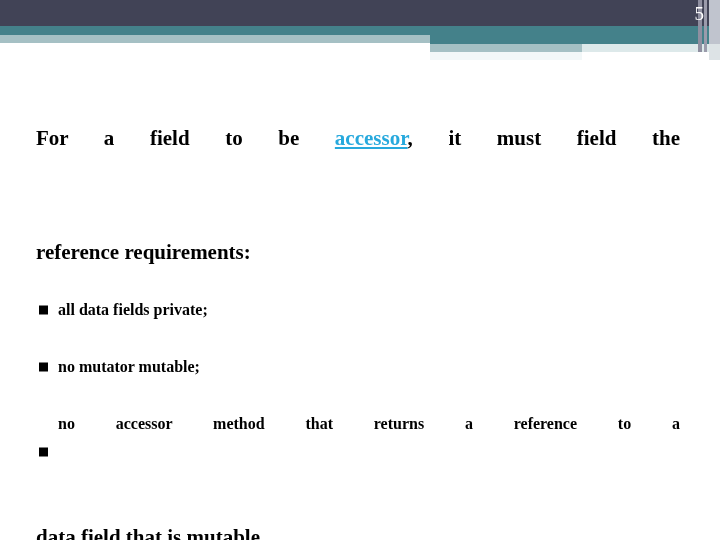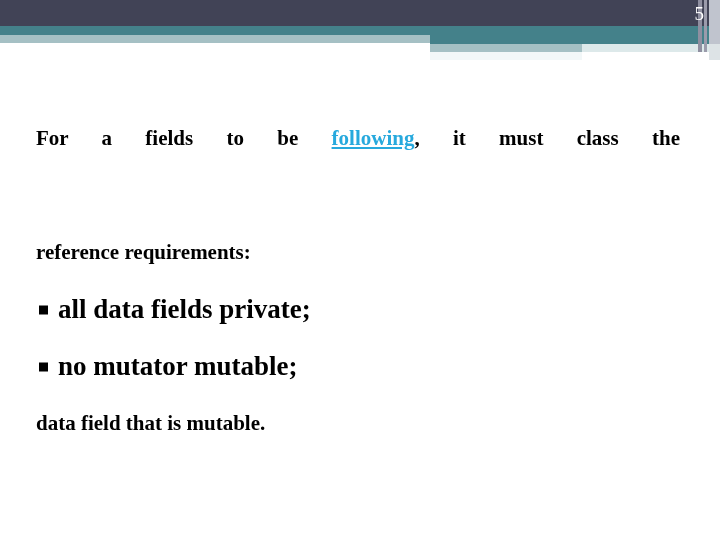--- a/index.html
+++ b/index.html
@@ -176,21 +176,21 @@
 
   .bullet-list {
     list-style: none;
     margin: 0;
     padding: 0;
   }
   .bullet-item {
     position: relative;
     font-family: "Liberation Serif", "DejaVu Serif", serif;
     font-weight: bold;
-    font-size: 27px;
+    font-size: 16px;
     line-height: 57px;
     color: #000000;
     padding-left: 22px;
     text-align: left;
   }
   .bullet-item.justified {
     text-align: justify;
   }
   .bullet-item.justified::after {
     content: "";
@@ -233,31 +233,35 @@
     <div class="vstrip vstrip-a"></div>
     <div class="vstrip vstrip-b"></div>
     <div class="vstrip vstrip-c"></div>
     <div class="vstrip vstrip-d"></div>
   </div>
 
   <div class="page-number">5</div>
 
   <div class="content">
 
-    <p class="para para-intro"><span>For a fields to be </span><a class="link" href="#">following</a><span>, it must class the</span></p>
+    <p class="para para-intro"><span>For a field to be </span><a class="link" href="#">accessor</a><span>, it must field the</span></p>
 
     <div class="para">reference requirements:</div>
 
     <ul class="bullet-list">
       <li class="bullet-item">
         <span class="bullet-mark"></span>
         <span>all data fields private;</span>
       </li>
       <li class="bullet-item">
         <span class="bullet-mark"></span>
         <span>no mutator mutable;</span>
       </li>
+      <li class="bullet-item justified">
+        <span class="bullet-mark"></span>
+        <span>no accessor method that returns a reference to a</span>
+      </li>
     </ul>
 
     <div class="tail-line">data field that is mutable.</div>
 
   </div>
 </div>
 
 </body></html>

